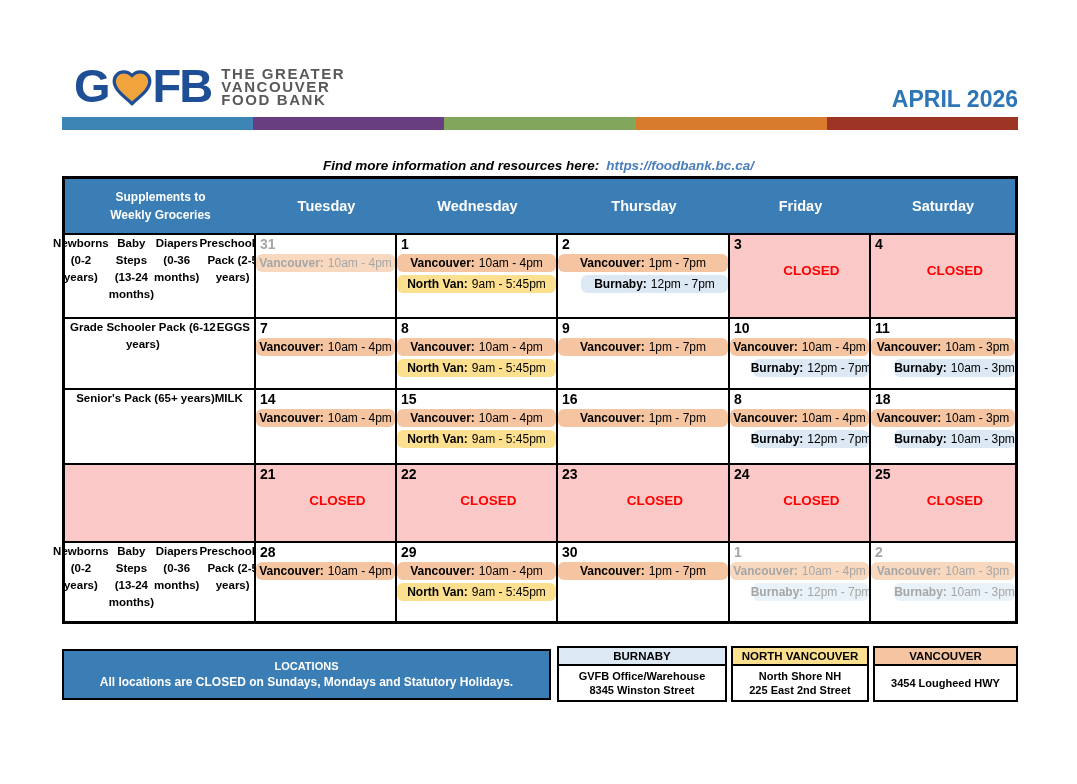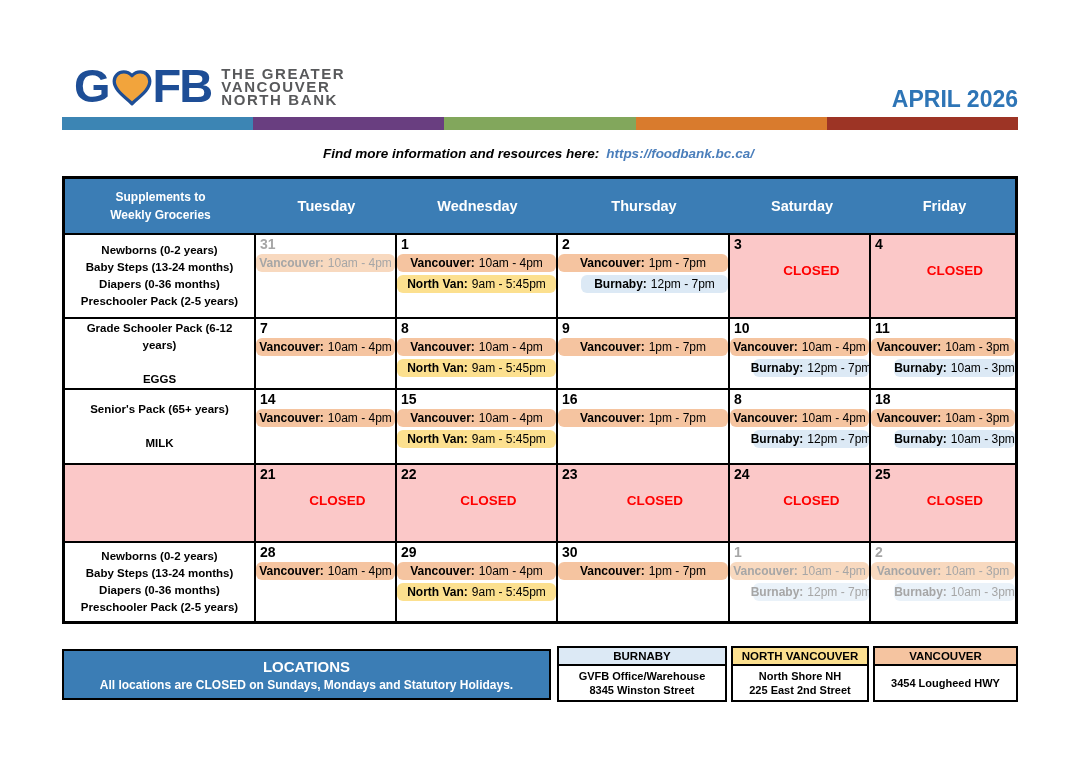--- a/index.html
+++ b/index.html
@@ -10,21 +10,21 @@
   }
   
   .logo { position:absolute; left:74px; top:62px; display:flex; align-items:center; }
   .logo-letters { font-size:47px; font-weight:800; color:var(--logo_navy); letter-spacing:-2px; line-height:48px; }
   .heart-wrap { width:44px; height:44px; margin:2px -1px 0 1px; }
   .org { margin-left:10px; color:var(--org_grey); font-size:15px; font-weight:600; letter-spacing:1.6px; line-height:13px; }
   .month-title { position:absolute; right:59px; top:86px; font-size:23px; font-weight:800; color:var(--title_blue); }
   .stripe { position:absolute; left:62px; top:117px; width:956px; height:13px; display:flex; }
   .stripe > div { flex:1; }
   
-  .banner { position:absolute; left:0; top:146px; width:1077px; text-align:center;
+  .banner { position:absolute; left:0; top:158px; width:1077px; text-align:center;
     font-size:13.5px; font-weight:700; font-style:italic; color:#000; }
   .banner a { color:var(--link_blue); margin-left:7px; text-decoration:none; cursor:pointer; }
   
   .calendar { position:absolute; left:62px; top:176px; width:956px; border:3px solid #000; background:#000; }
   .cal-header { display:flex; background:var(--header_blue); height:54px; }
   .hcell { color:#fff; font-weight:700; display:flex; flex-direction:column; align-items:center; justify-content:center; text-align:center; }
   .hcell.corner { font-size:12px; line-height:18px; }
   .hcell.dayname { font-size:14.5px; }
   .cal-grid { display:grid; grid-template-columns:189px 139px 159px 170px 139px 144px;
     grid-template-rows:82px 69px 73px 76px 78px; gap:2px; background:#000; border-top:2px solid #000; }
@@ -37,29 +37,29 @@
   .chip.salmon { background:var(--salmon); }
   .chip.yellow { background:var(--yellow); }
   .chip.bluechip { background:var(--blue_chip);margin-left:23px; }
   .cell.closed { background:var(--pink); }
   .closed-label { color:var(--red); font-weight:700; font-size:13.5px; text-align:center; margin-top:9px;margin-left:24px; }
   .cell.muted .date { color:var(--muted_text); }
   .cell.muted .chip { color:var(--muted_text); }
   .cell.muted .chip b { color:var(--muted_text); }
   .cell.muted .chip.salmon { background:var(--salmon_muted); }
   .cell.muted .chip.bluechip { background:var(--blue_chip_muted); }
-  .label-cell { background:#fff; display:flex; flex-direction:column; justify-content:center;
+  .label-cell { background:#fff; display:flex; flex-direction:row; justify-content:center;
     text-align:center; font-weight:700; font-size:11.5px; line-height:17px; padding:0 4px; color:#000; }
   .label-cell.pink { background:var(--pink); }
   .label-line { min-height:17px; }
   
   .locations { position:absolute; left:62px; top:646px; width:956px; height:58px; }
   .loc-blue { position:absolute; left:0; top:3px; width:489px; height:51px; background:var(--header_blue);
     border:2px solid #000; color:#fff; text-align:center; display:flex; flex-direction:column; justify-content:center; }
-  .loc-title { font-size:15px; font-weight:700; }
+  .loc-title { font-size:11px; font-weight:700; }
   .loc-note { font-size:12px; font-weight:700; margin-top:3px; }
   .loc-col { position:absolute; top:0; }
   .loc-head { height:20px; border:2px solid #000; font-size:11.5px; font-weight:700;
     display:flex; align-items:center; justify-content:center; color:#000; }
   .loc-head.salmon { background:var(--salmon); }
   .loc-head.yellow { background:var(--yellow); }
   .loc-head.bluechip { background:var(--blue_chip); }
   .loc-body { height:36px; border:2px solid #000; border-top:0; background:#fff;
     display:flex; flex-direction:column; justify-content:center; text-align:center;
     font-size:11px; font-weight:700; line-height:14px; color:#000; }
@@ -73,21 +73,21 @@
     <span class="logo-letters">G</span>
     <span class="heart-wrap">
       <svg viewBox="0 0 24 24" width="44" height="44">
         <path d="M12 21.1 10.6 19.8C5.4 15.4 2.3 12.5 2.3 8.9 2.3 6 4.6 3.7 7.5 3.7c1.7 0 3.3.8 4.5 2.1 1.2-1.3 2.8-2.1 4.5-2.1 2.9 0 5.2 2.3 5.2 5.2 0 3.6-3.1 6.5-8.3 10.9L12 21.1z" fill="#F2A43C" stroke="#1E4E96" stroke-width="1.8" stroke-linejoin="round"></path>
       </svg>
     </span>
     <span class="logo-letters">FB</span>
     <div class="org">
         <div>THE GREATER</div>
         <div>VANCOUVER</div>
-        <div>NORTH BANK</div>
+        <div>FOOD BANK</div>
       </div>
   </div>
 
   <div class="month-title">APRIL 2026</div>
 
   <div class="stripe">
       <div class="seg" style="background: rgb(60, 133, 180);"></div>
       <div class="seg" style="background: rgb(105, 62, 128);"></div>
       <div class="seg" style="background: rgb(130, 167, 92);"></div>
       <div class="seg" style="background: rgb(217, 123, 45);"></div>
@@ -100,22 +100,22 @@
 
   <div class="calendar">
     <div class="cal-header" id="cal-header">
         <div class="hcell corner" style="width: 191px;">
           <div>Supplements to</div>
           <div>Weekly Groceries</div>
         </div>
         <div class="hcell dayname" style="width: 141px;">Tuesday</div>
         <div class="hcell dayname" style="width: 161px;">Wednesday</div>
         <div class="hcell dayname" style="width: 172px;">Thursday</div>
+        <div class="hcell dayname" style="width: 141px;">Friday</div>
         <div class="hcell dayname" style="width: 144px;">Saturday</div>
-        <div class="hcell dayname" style="width: 141px;">Friday</div>
       </div>
     <div class="cal-grid" id="cal-grid">
         <div class="label-cell">
           <div class="label-line">Newborns (0-2 years)</div>
           <div class="label-line">Baby Steps (13-24 months)</div>
           <div class="label-line">Diapers (0-36 months)</div>
           <div class="label-line">Preschooler Pack (2-5 years)</div>
         </div>
         <div class="cell muted">
           <div class="date">31</div>

